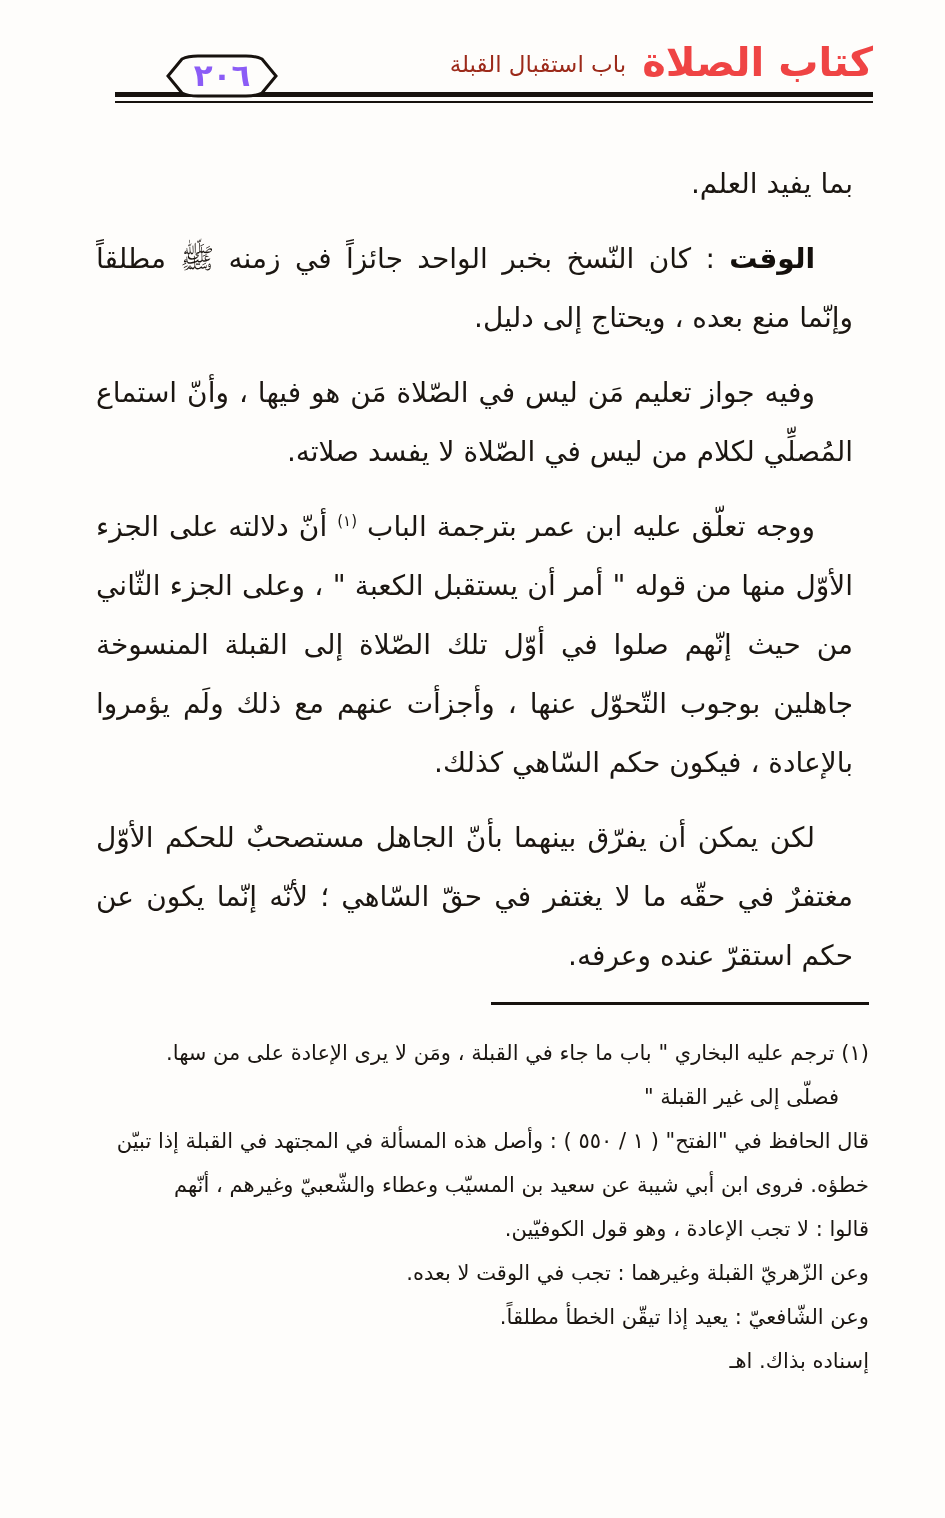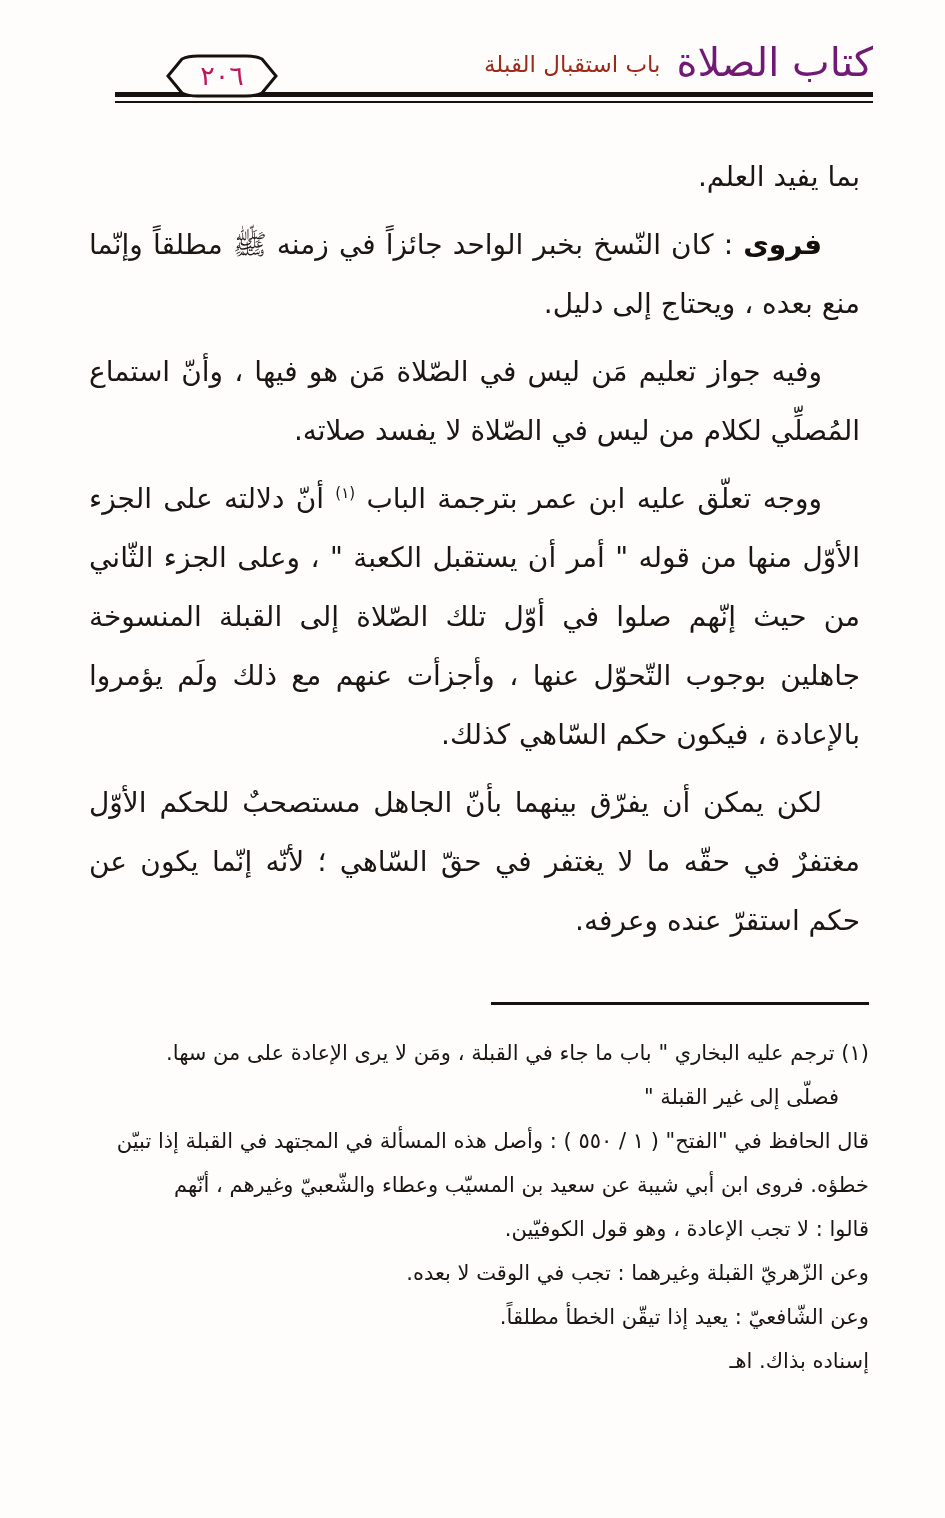--- a/index.html
+++ b/index.html
@@ -23,22 +23,22 @@
     position:absolute;
     top:40px;
     right:72px;
     display:flex;
     align-items:flex-end;
     gap:16px;
     direction:rtl;
   }
   .book-title {
     font-size:40px;
-    font-weight:normal;
-    color:#701a75;
+    font-weight:bold;
+    color:#ef4444;
     letter-spacing:-1px;
     line-height:1.1;
   }
   .chapter-title {
     font-size:23px;
     color:#9c2a1a;
     padding-bottom:7px;
     margin-left:24px;
   }
 
@@ -63,38 +63,38 @@
     height:50px;
     z-index:2;
   }
   .page-number-box svg { position:absolute; top:0; left:0; }
   .page-number {
     position:absolute;
     top:0; left:0; right:0; bottom:4px;
     display:flex;
     align-items:center;
     justify-content:center;
-    font-size:27px;
-    font-weight:normal;
-    color:#be185d;
+    font-size:31px;
+    font-weight:bold;
+    color:#8b5cf6;
   }
 
   
   .body-text {
     position:absolute;
     top:138px;
     right:76px;
     left:80px;
     font-size:28px;
     line-height:59px;
     text-align:justify;
     text-align-last:right;
     color:#1b1611;
   }
-  .para { margin:9px; }
+  .para { margin:16px; }
   .para.indent { text-indent:38px; }
   .lead-word { font-weight:bold; color:#14100c; }
   .fn-marker {
     font-size:15px;
     vertical-align:super;
     line-height:0;
   }
 
   
   .footnotes {
@@ -144,21 +144,21 @@
 
   </header>
 
   <main class="body-text">
 
     <p class="para">
       <span>بما يفيد العلم.</span>
     </p>
 
     <p class="para indent">
-      <strong class="lead-word">فروى</strong><span> : كان النّسخ بخبر الواحد جائزاً في زمنه ﷺ مطلقاً وإنّما منع بعده ، ويحتاج إلى دليل.</span>
+      <strong class="lead-word">الوقت</strong><span> : كان النّسخ بخبر الواحد جائزاً في زمنه ﷺ مطلقاً وإنّما منع بعده ، ويحتاج إلى دليل.</span>
     </p>
 
     <p class="para indent">
       <span>وفيه جواز تعليم مَن ليس في الصّلاة مَن هو فيها ، وأنّ استماع المُصلِّي لكلام من ليس في الصّلاة لا يفسد صلاته.</span>
     </p>
 
     <p class="para indent">
       <span>ووجه تعلّق عليه ابن عمر بترجمة الباب </span><sup class="fn-marker">(١)</sup><span> أنّ دلالته على الجزء الأوّل منها من قوله " أمر أن يستقبل الكعبة " ، وعلى الجزء الثّاني من حيث إنّهم صلوا في أوّل تلك الصّلاة إلى القبلة المنسوخة جاهلين بوجوب التّحوّل عنها ، وأجزأت عنهم مع ذلك ولَم يؤمروا بالإعادة ، فيكون حكم السّاهي كذلك.</span>
     </p>
 

